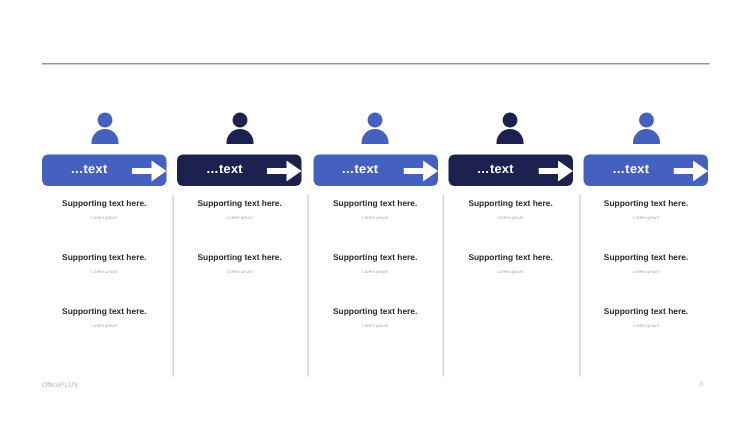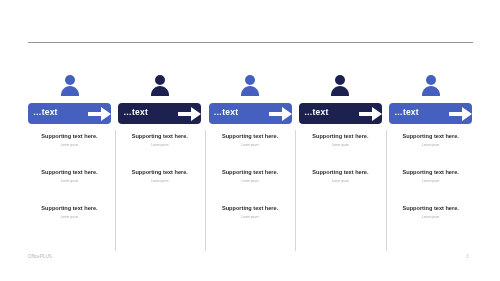--- a/index.html
+++ b/index.html
@@ -4,21 +4,21 @@
 <style>
   html,body{margin:0;padding:0;}
   body{width:500px;height:281px;background:#ffffff;overflow:hidden;
        font-family:"Liberation Sans",sans-serif;}
   .slide{position:relative;width:500px;height:281px;background:#fff;}
   .rule{position:absolute;left:28px;top:42px;width:445px;height:1px;background:#959595;}
   .cols{position:absolute;left:28px;top:60px;width:444px;height:0;}
   .col{position:absolute;top:0;width:83px;}
   .icon{position:absolute;left:0;top:13px;width:83px;height:24px;display:flex;align-items:center;justify-content:center;}
   .btn{position:absolute;left:0;top:43px;width:83px;height:21px;border-radius:4px;}
-  .btn .lbl{position:absolute;left:5px;top:4px;font-size:8.5px;color:#fff;font-weight:bold;letter-spacing:0.2px;}
+  .btn .lbl{position:absolute;left:19px;top:4px;font-size:8.5px;color:#fff;font-weight:bold;letter-spacing:0.2px;}
   .btn .arr{position:absolute;right:0px;top:4px;}
   .vline{position:absolute;top:70px;width:1px;height:121px;background:#d6d6d6;}
   .txtrow{position:absolute;width:83px;text-align:center;}
   .t1{font-size:5.6px;color:#2b2b2b;font-weight:bold;white-space:nowrap;}
   .t2{font-size:3px;color:#a8a8a8;margin-top:4px;white-space:nowrap;}
   .brand{position:absolute;left:28px;top:254px;font-size:4.6px;color:#b5b5b5;}
   .pageno{position:absolute;left:466px;top:253px;font-size:5px;color:#c8c8c8;}
 </style>
 </head>
 <body>

